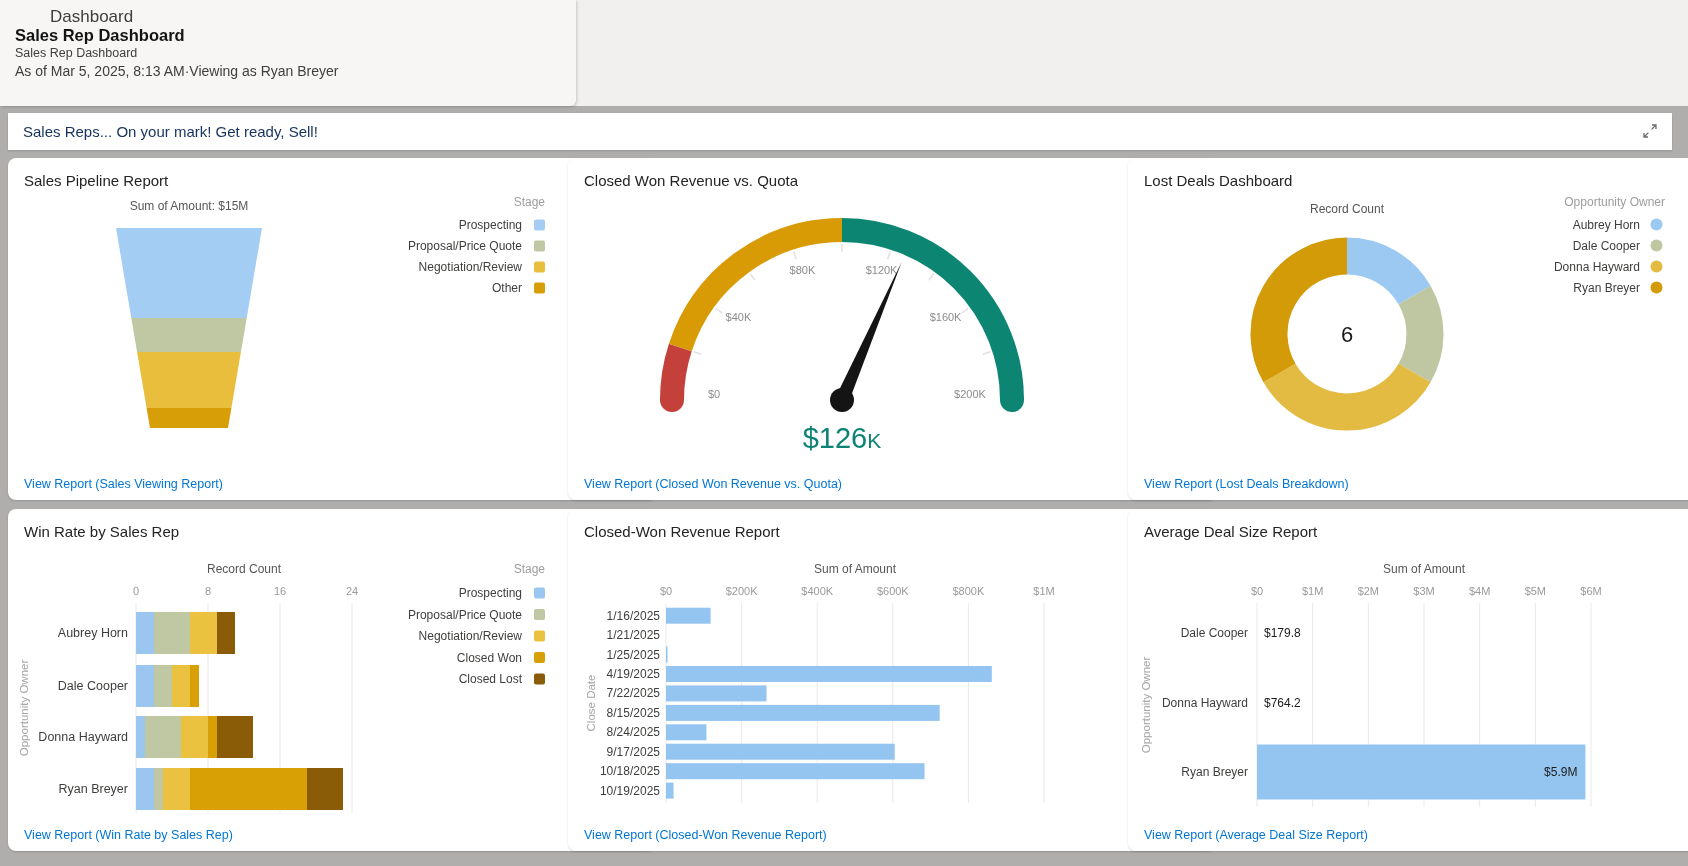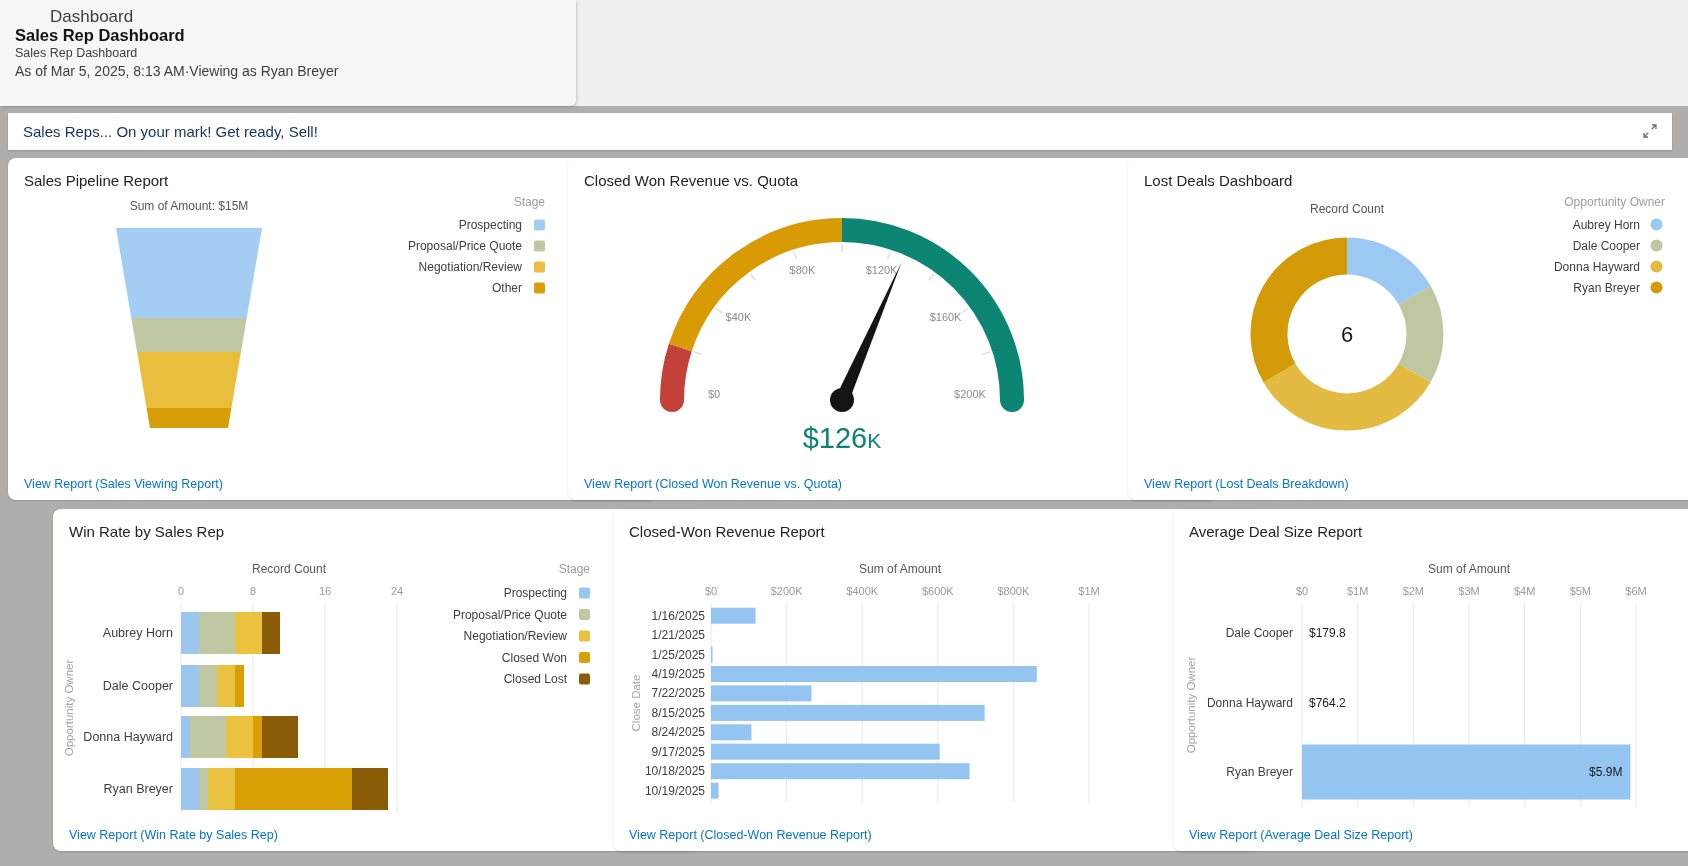--- a/index.html
+++ b/index.html
@@ -24,21 +24,21 @@
   .card { position:absolute; width:648px; height:342px; background:#ffffff; border-radius:8px;
           box-shadow:0 1px 2px rgba(0,0,0,.15); }
   .card-title { position:absolute; left:16px; top:14px; font-size:15px; color:#242424; }
   .expand-btn { position:absolute; right:14px; width:16px; height:16px; background:none; border:none;
                 cursor:pointer; padding:0; }
   .card .expand-btn { top:15px; }
   .banner .expand-btn { top:11px; }
   .chart { position:absolute; left:0; top:36px; width:544px; height:280px; }
   .view-report { position:absolute; left:16px; bottom:9px; font-size:12.5px; color:#0176d3; text-decoration:none; }
 
-  .r1 { top:158px; } .r2 { top:509px;margin-left:45px; }
+  .r1 { top:158px; } .r2 { top:509px; }
   .c1 { left:8px; } .c2 { left:568px; } .c3 { left:1128px; }
 
   svg text { font-family:"Liberation Sans", sans-serif; }
 </style>
 </head>
 <body>
 
 <div class="header-band">
   <div class="header-card">
     <div class="breadcrumb">Dashboard</div>

